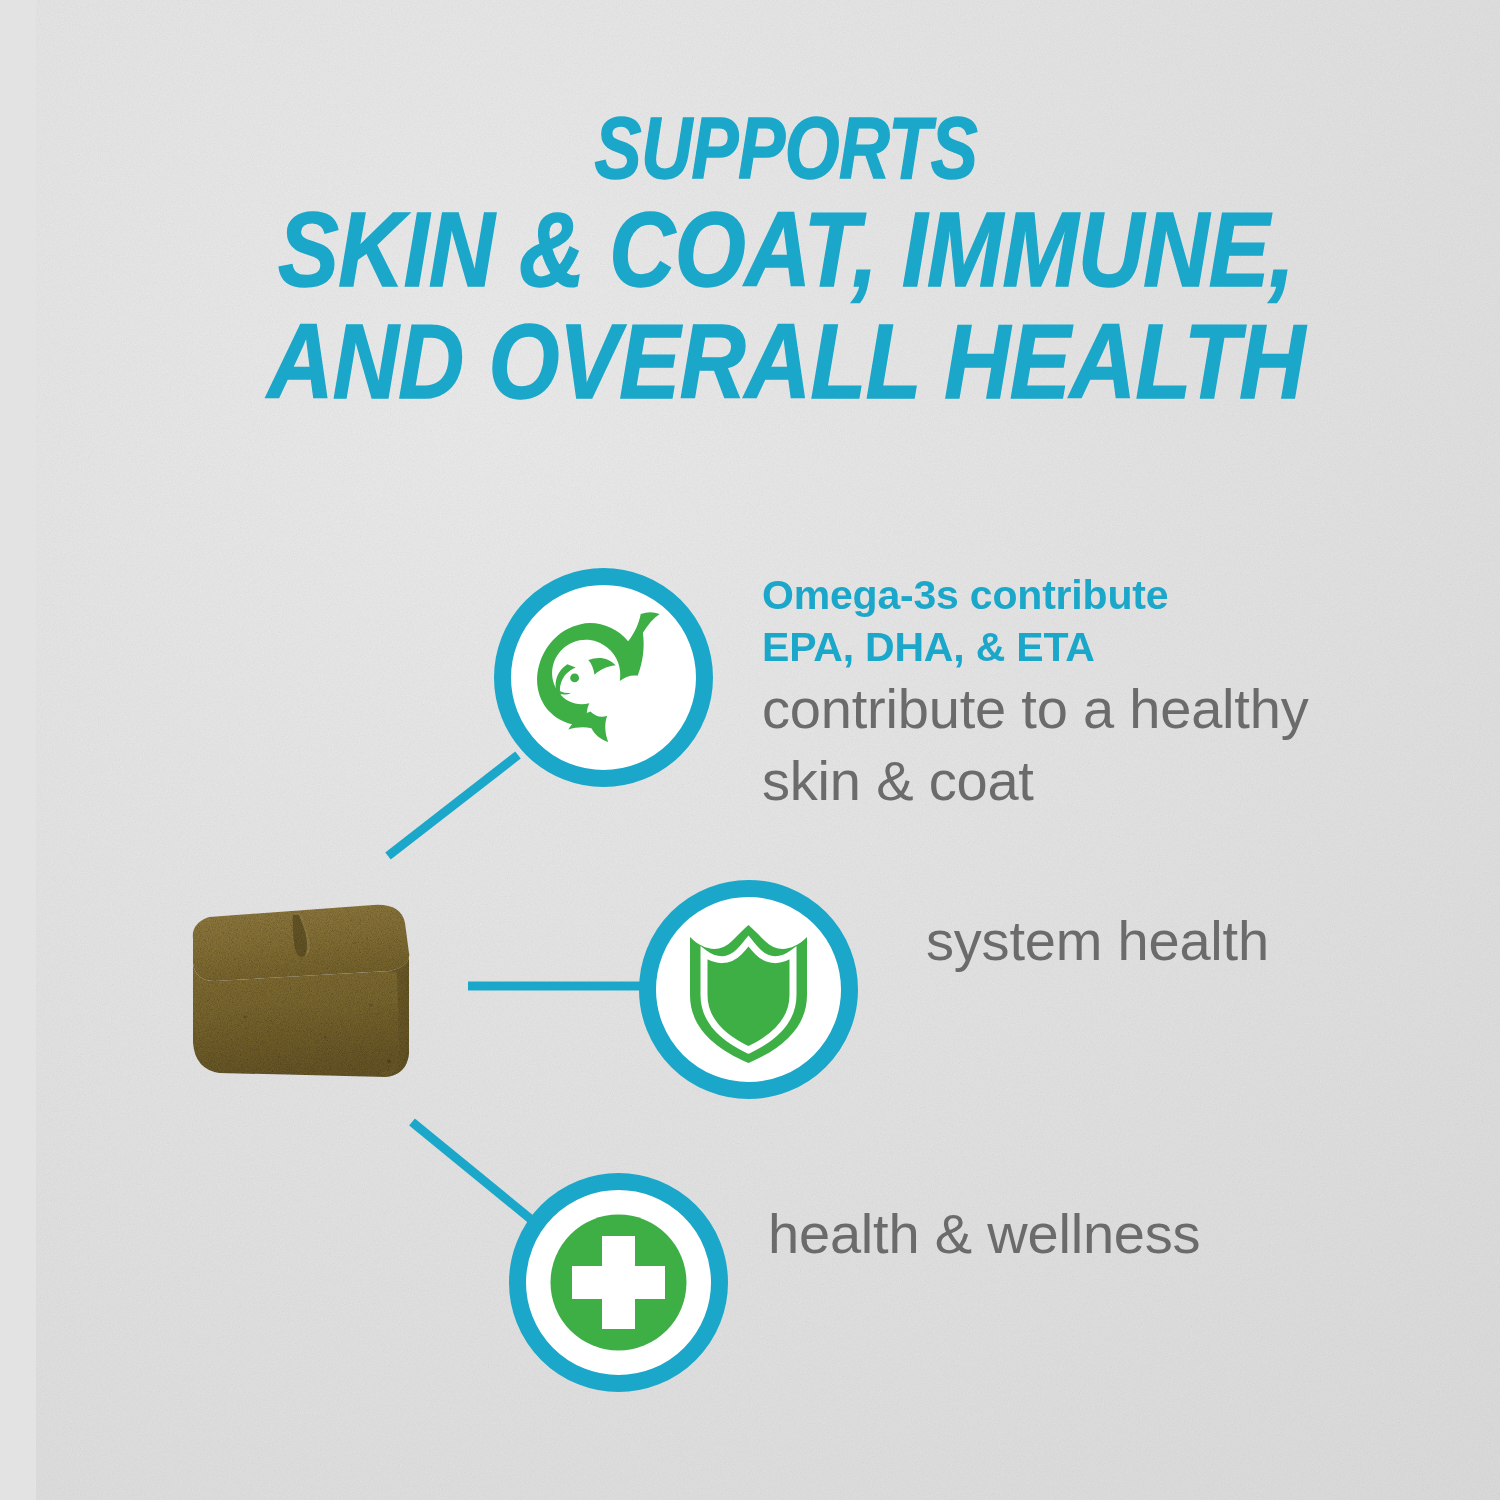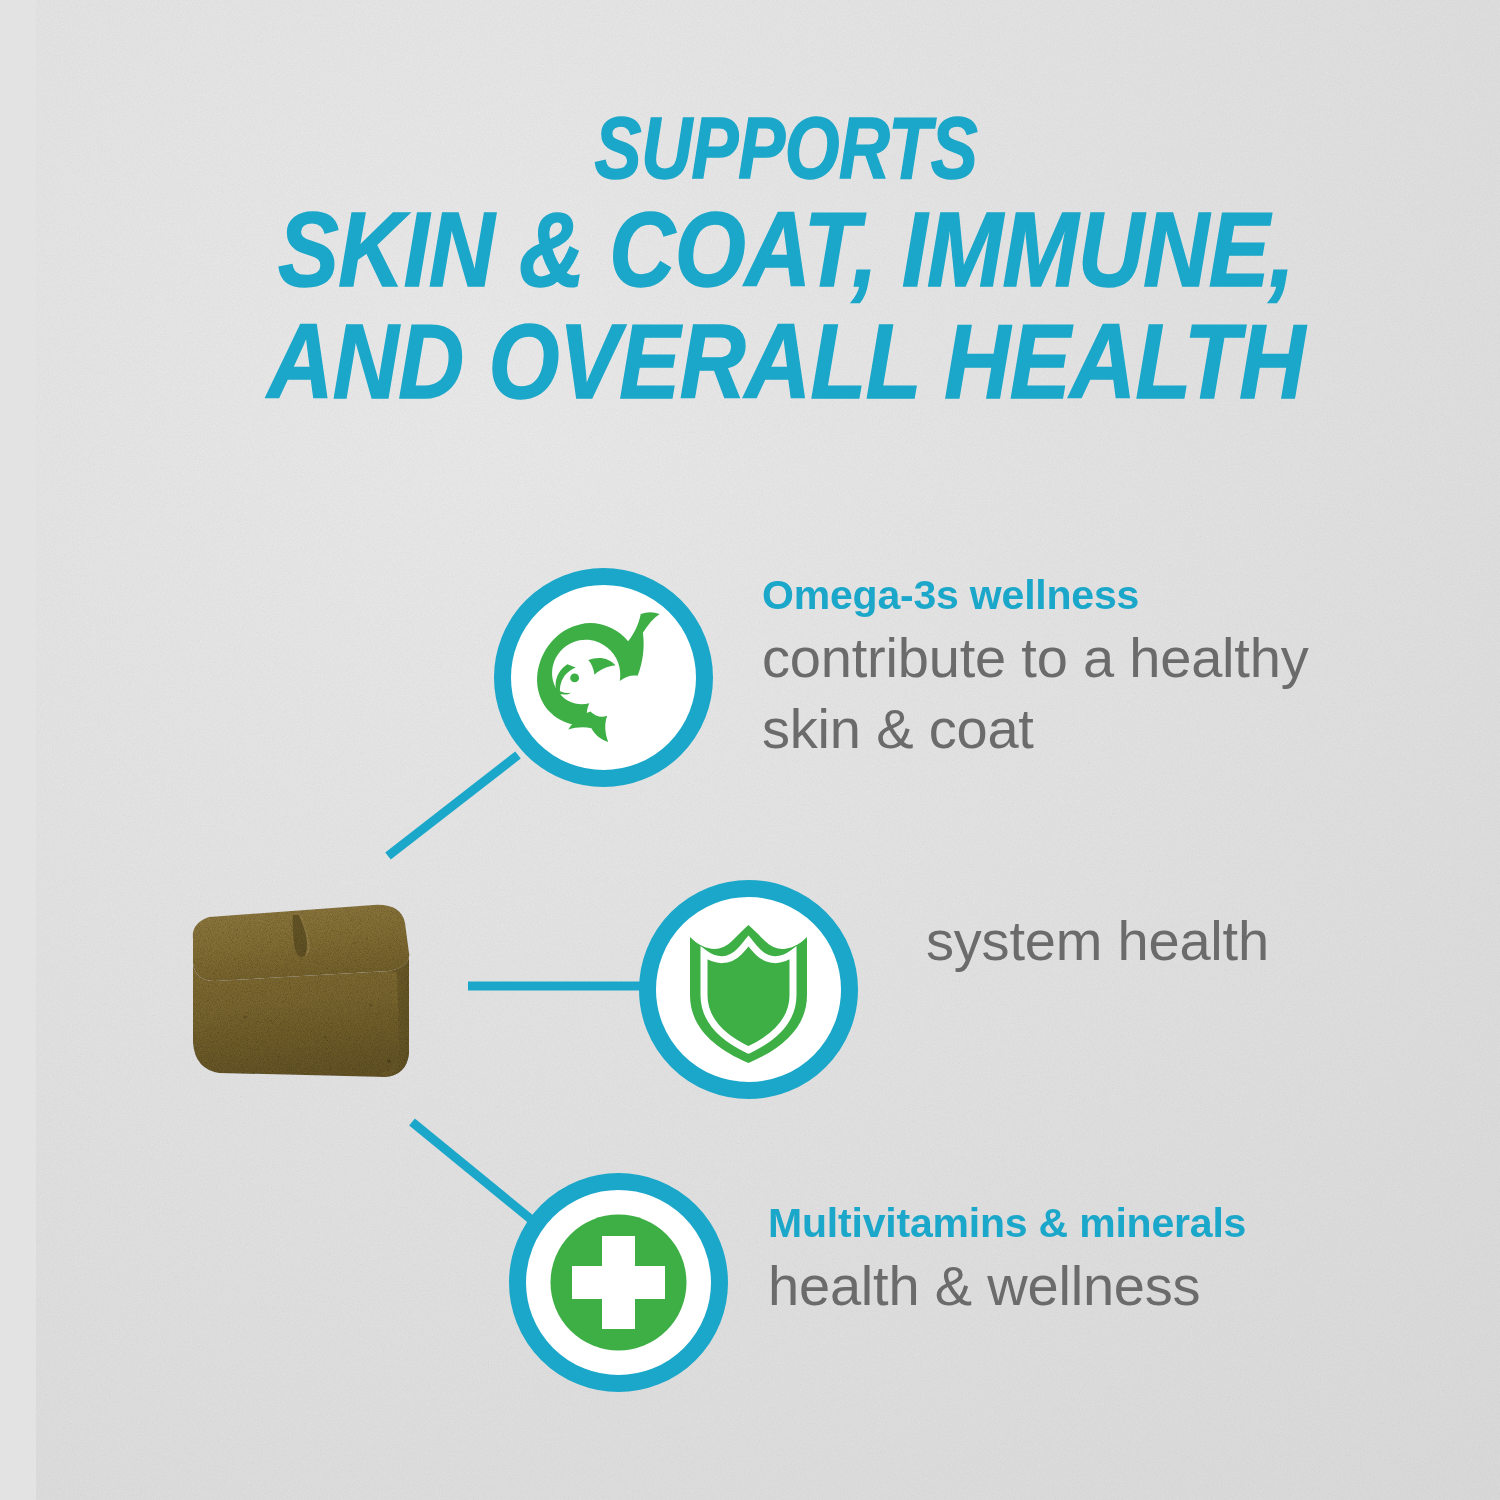--- a/index.html
+++ b/index.html
@@ -273,21 +273,22 @@
                  C 92 148 84 154 79 162
                  C 86 160 94 159 101 161
                  C 104 167 110 172 117 174
                  C 114 166 113 157 116 149
                  C 111 151 105 150 100 145 Z"></path>
 
         <circle cx="85" cy="113" r="4.2"></circle>
       </g>
     </svg>
     <div class="ftext">
-      <p class="ftitle">Omega-3s wellness</p>
+      <p class="ftitle">Omega-3s contribute</p>
+      <p class="ftitle">EPA, DHA, &amp; ETA</p>
       <p class="fbody">contribute to a healthy</p>
       <p class="fbody">skin &amp; coat</p>
     </div>
   </div>
 
   <div class="feature" id="feature-betaglucan">
     <svg class="icon-badge" viewBox="0 0 225 225">
       <circle cx="112.5" cy="112.5" r="101" fill="#ffffff" stroke="#1ba7c9" stroke-width="17"></circle>
 
       <path d="M 54 60
@@ -315,18 +316,17 @@
     </div>
   </div>
 
   <div class="feature" id="feature-multivitamins">
     <svg class="icon-badge" viewBox="0 0 225 225">
       <circle cx="112.5" cy="112.5" r="101" fill="#ffffff" stroke="#1ba7c9" stroke-width="17"></circle>
       <circle cx="112.5" cy="112.5" r="68" fill="#3daf45"></circle>
       <path d="M 96 66 L 129 66 L 129 96 L 159 96 L 159 129 L 129 129 L 129 159 L 96 159 L 96 129 L 66 129 L 66 96 L 96 96 Z" fill="#ffffff"></path>
     </svg>
     <div class="ftext">
-      <p class="ftitle">Multivitamins &amp; minerals</p>
       <p class="fbody">health &amp; wellness</p>
     </div>
   </div>
 
 </div>
 
 </body></html>

